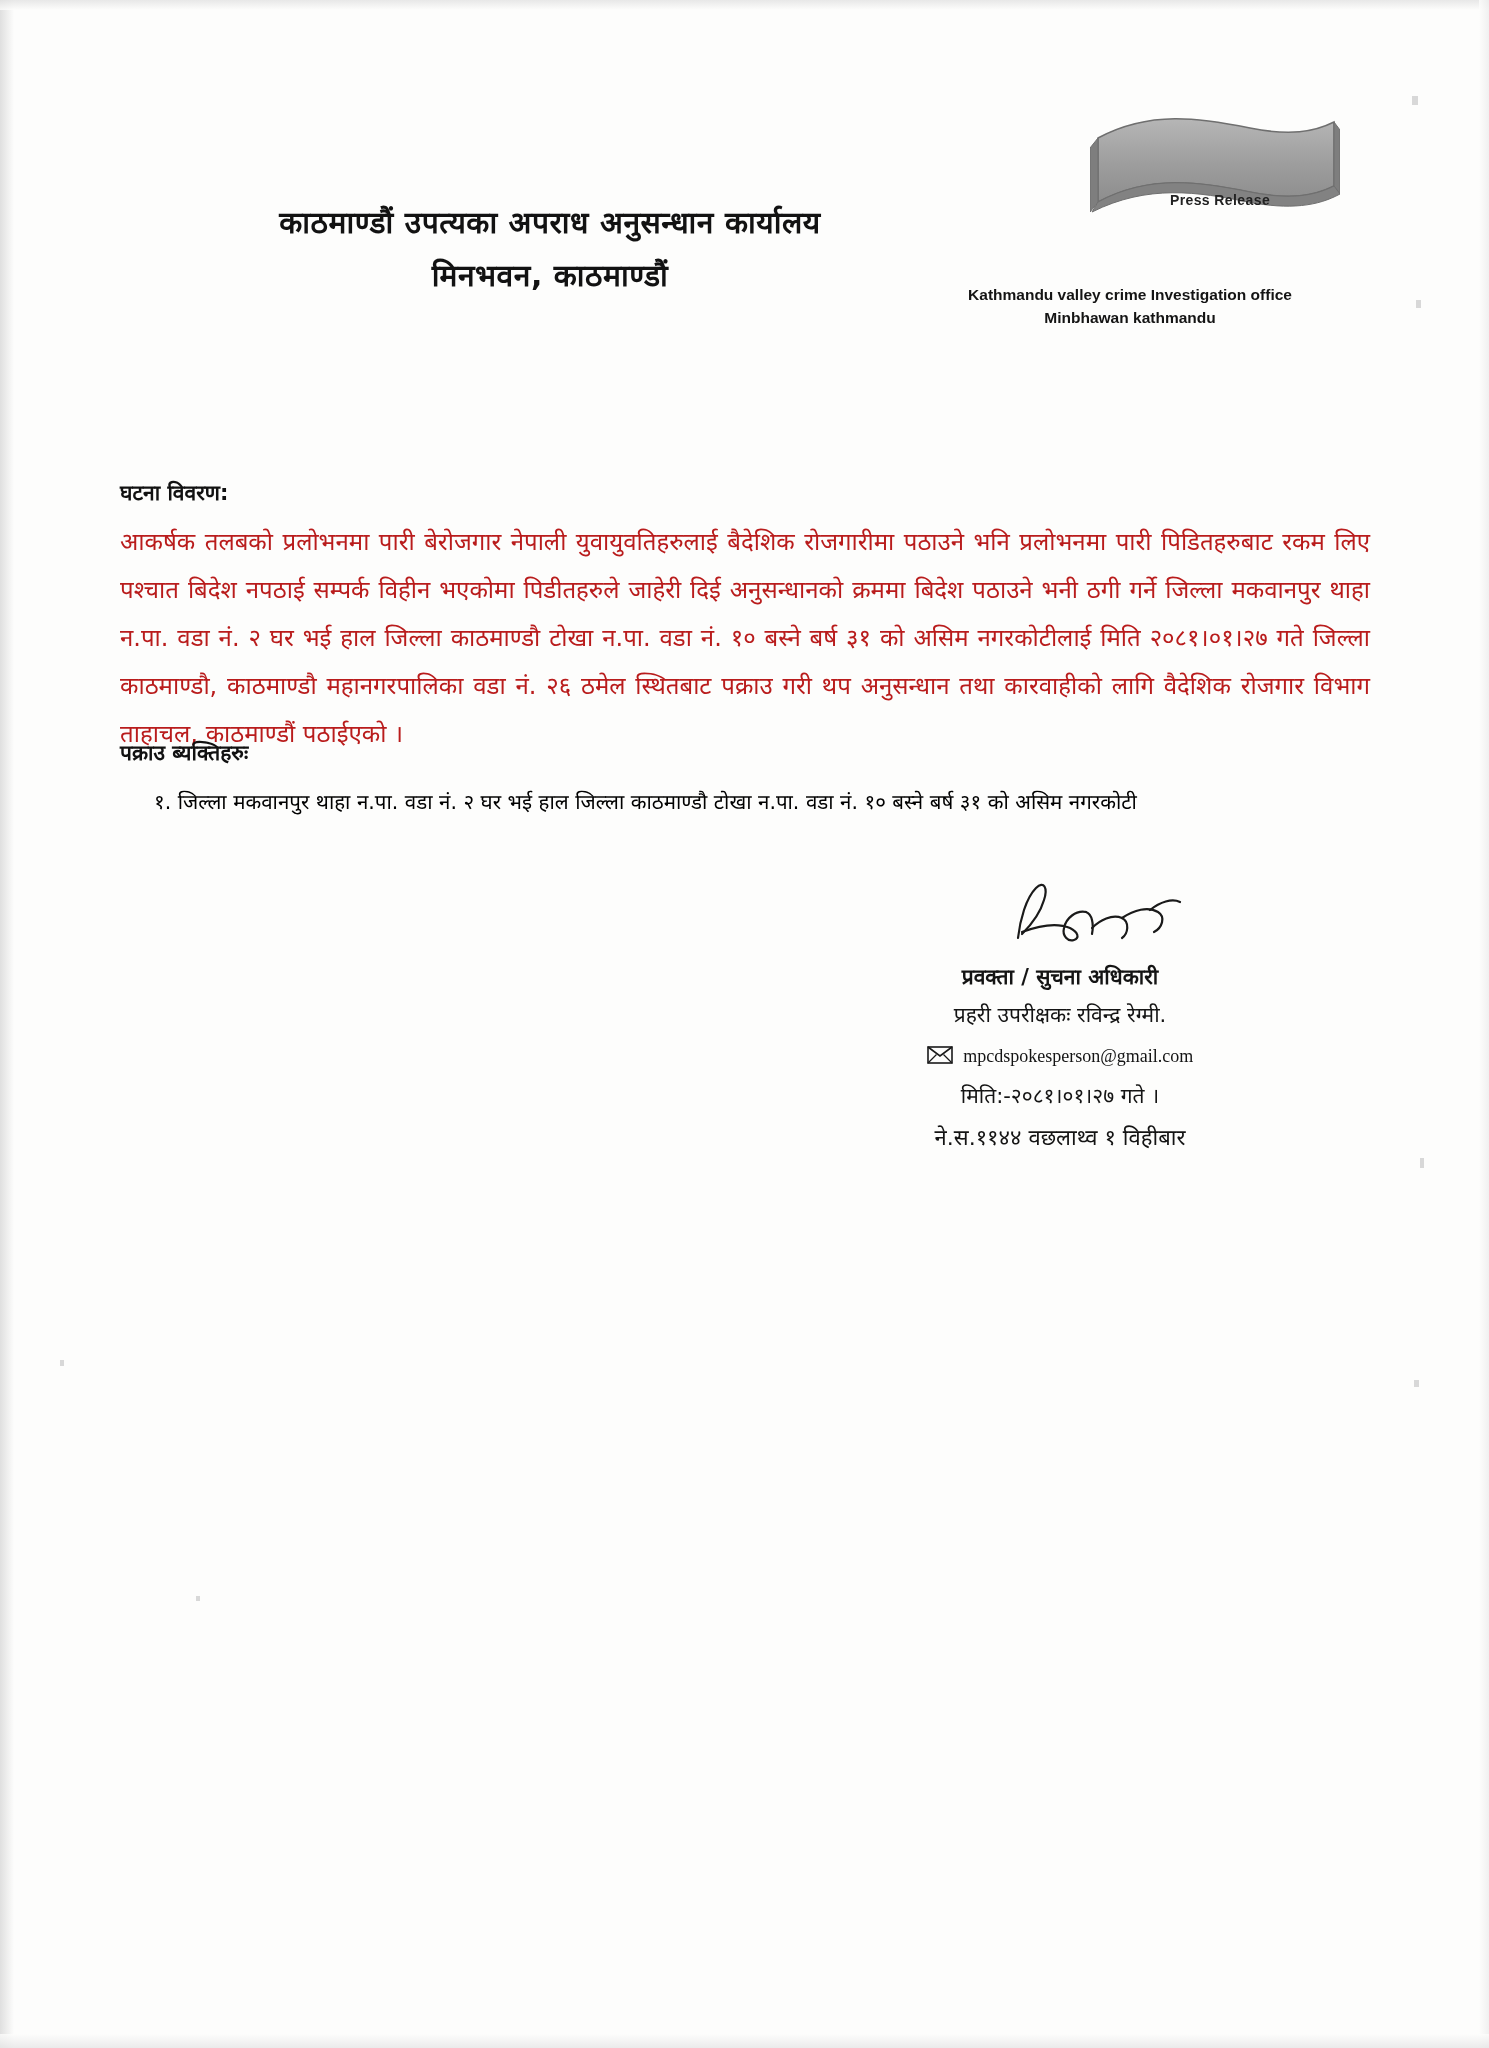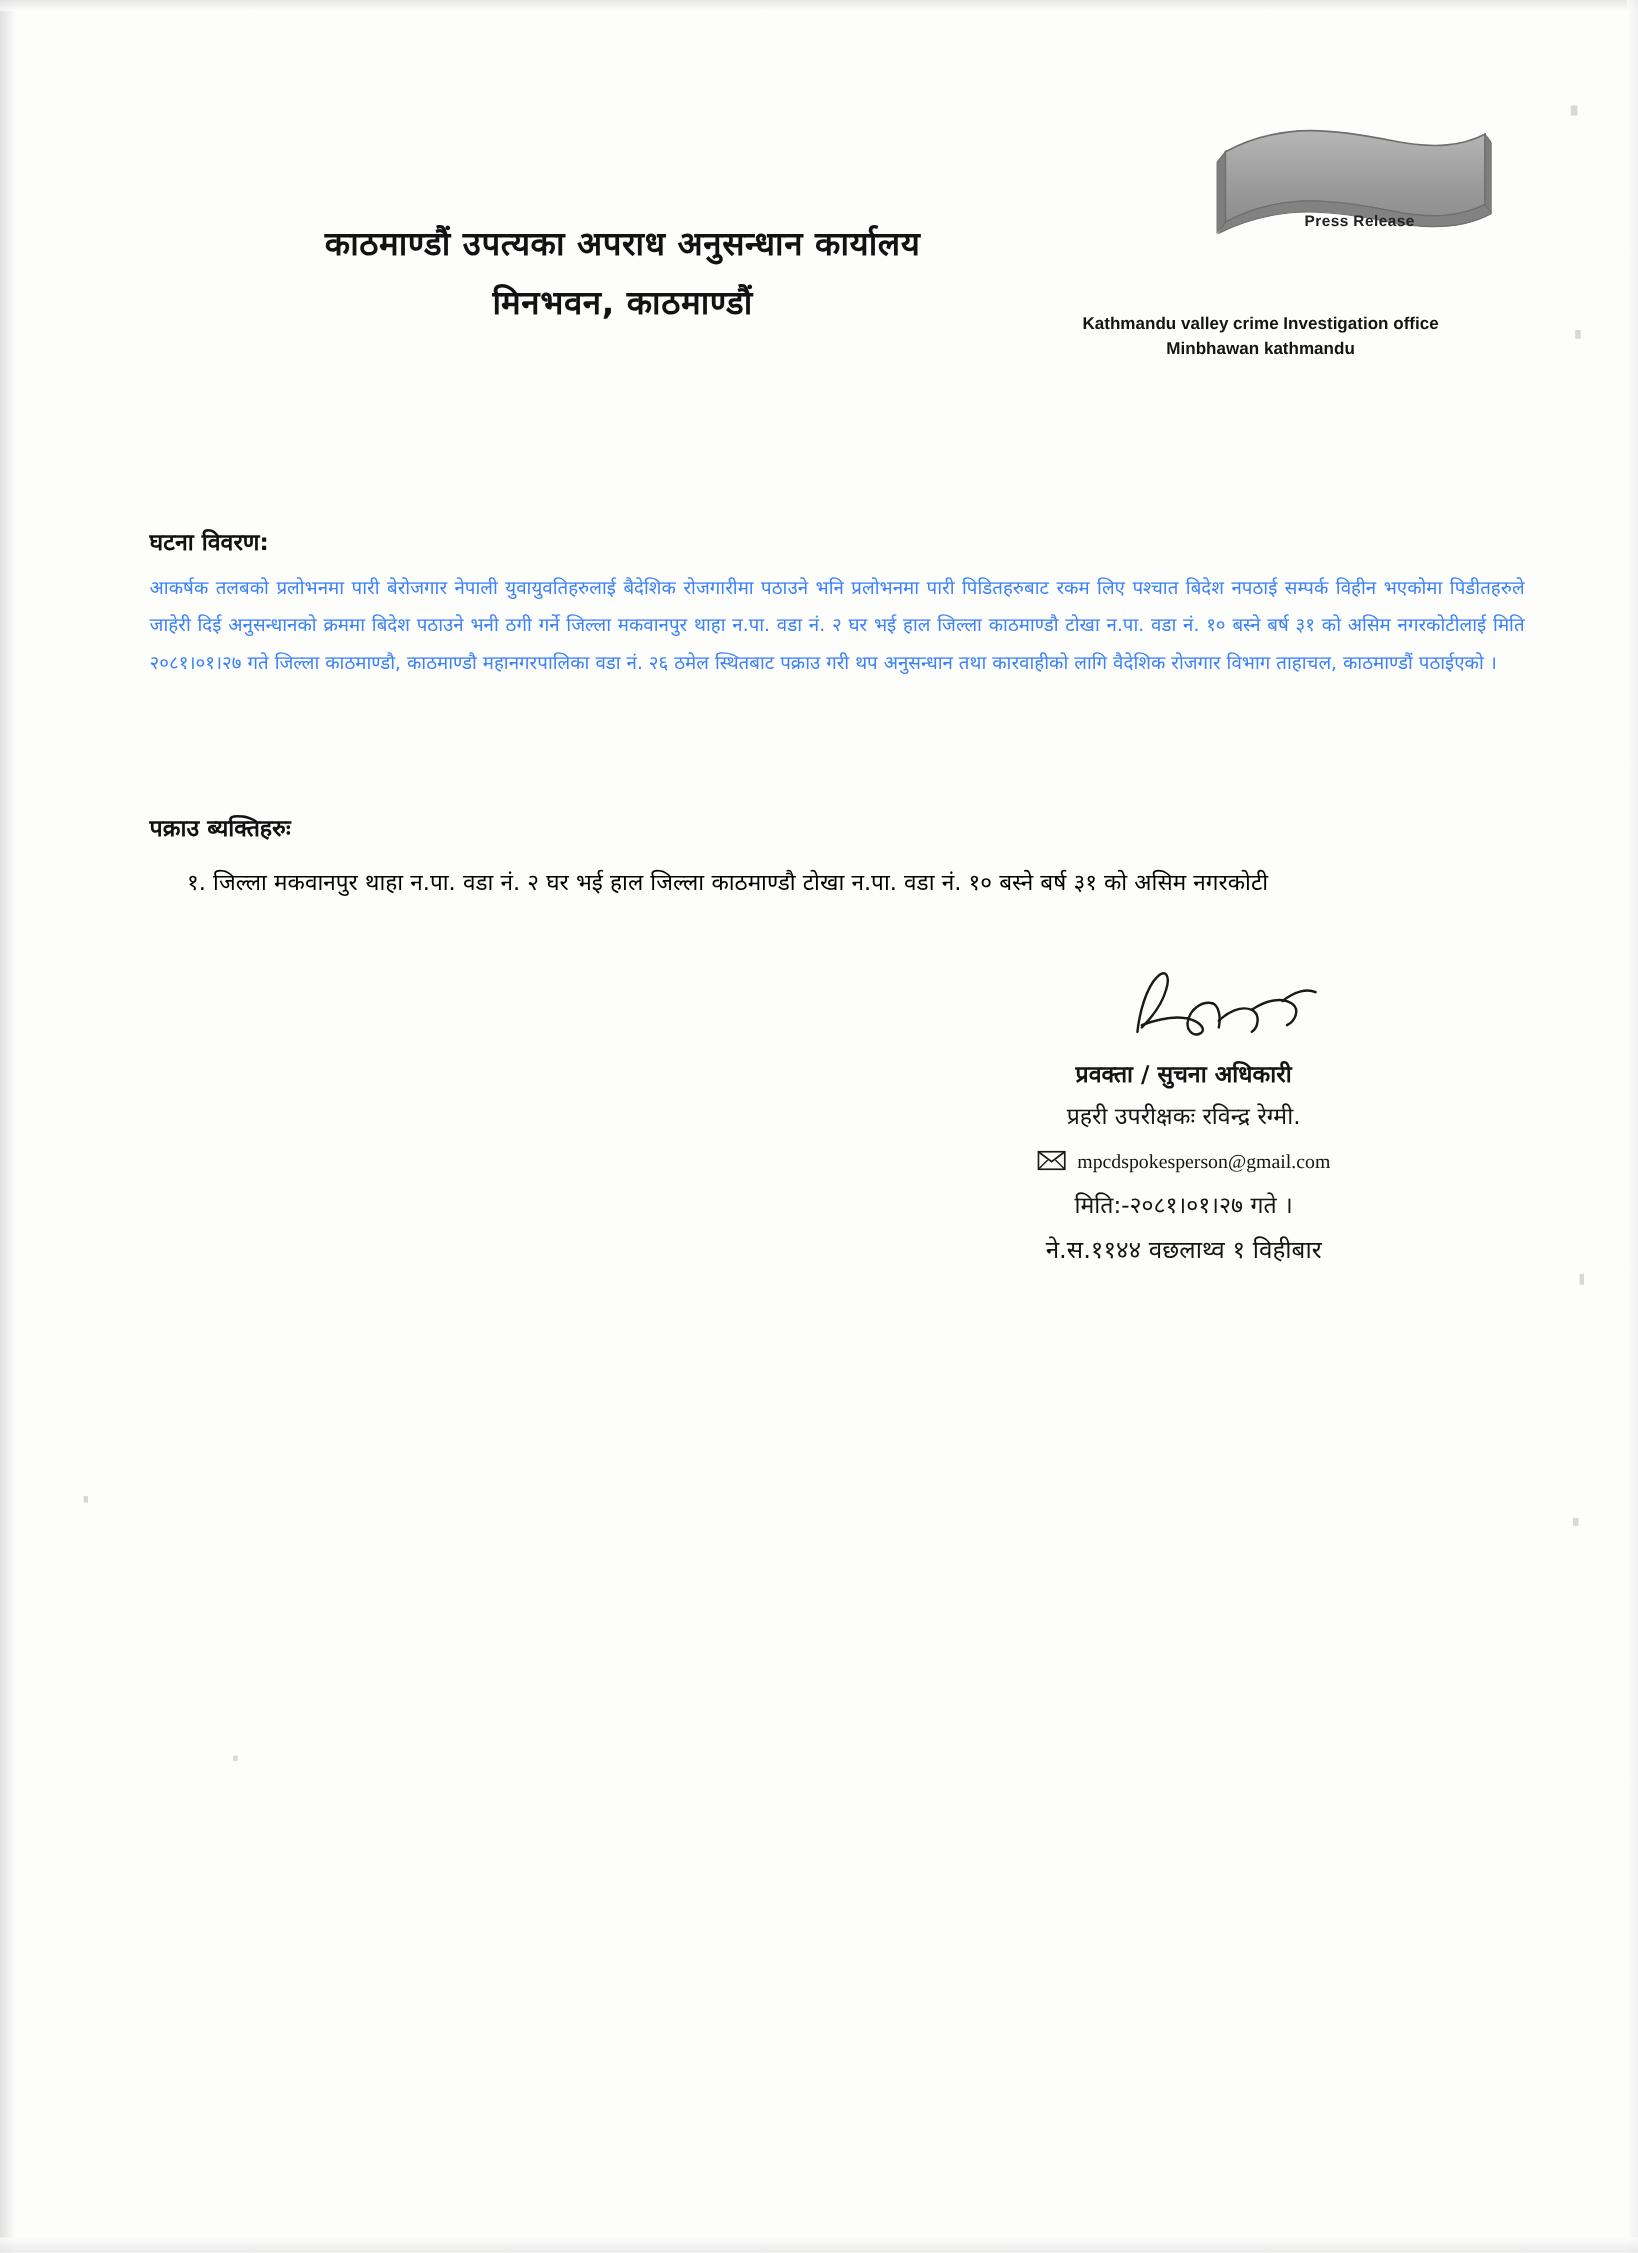--- a/index.html
+++ b/index.html
@@ -52,21 +52,20 @@
     width: 1489px; height: 14px;
     background: linear-gradient(to top, #e6e6e6, #fdfdfc);
     opacity: .8;
   }
 
   .content {
     position: absolute;
     left: 0; top: 0;
     width: 1241px;
     height: 2048px;
-    margin-left: 16px;
   }
 
   
   .org-title {
     position: absolute;
     left: 180px;
     top: 200px;
     width: 740px;
     text-align: center;
     font-family: "DejaVu Sans", sans-serif;
@@ -139,25 +138,25 @@
   }
   #incident-label { left: 120px; top: 478px; }
   #arrested-label { left: 120px; top: 738px; }
 
   .body-paragraph {
     position: absolute;
     left: 120px;
     top: 518px;
     width: 1250px;
     font-family: "DejaVu Sans", sans-serif;
-    font-size: 17px;
+    font-size: 24px;
     line-height: 2.0;
     text-align: justify;
     text-justify: inter-word;
-    color: #3b82f6;
+    color: #b91c1c;
   }
 
   .arrested-list {
     position: absolute;
     left: 120px;
     top: 782px;
     width: 1250px;
     margin: 0;
     padding: 0;
     list-style: none;

